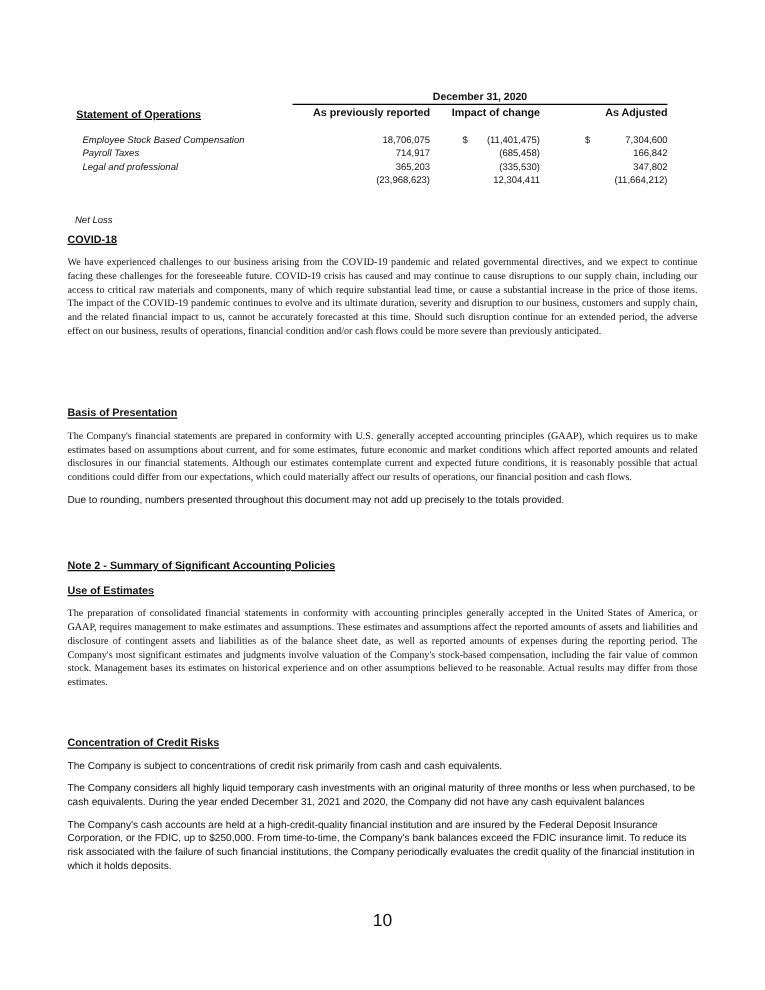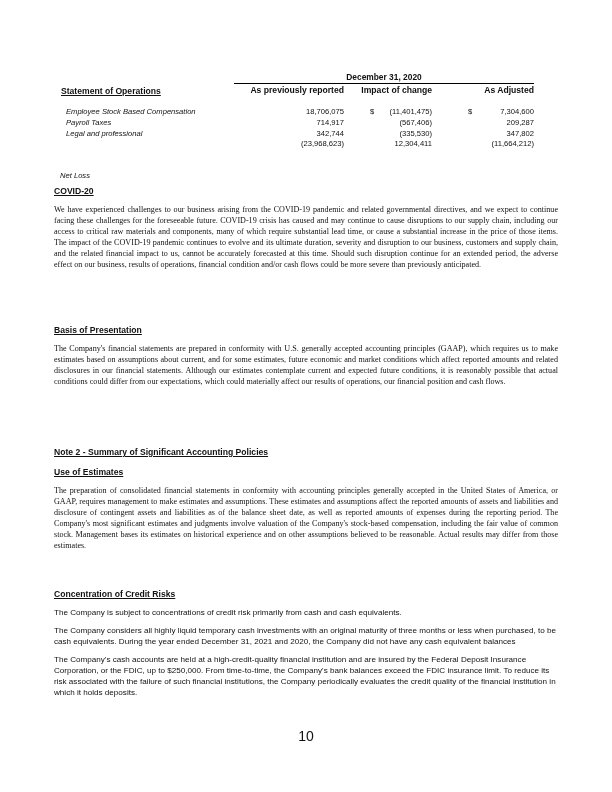--- a/index.html
+++ b/index.html
@@ -147,46 +147,47 @@
         <span class="lbl">Employee Stock Based Compensation</span>
         <span class="num num-prev">18,706,075</span>
         <span class="cur cur-imp">$</span>
         <span class="num num-imp">(11,401,475)</span>
         <span class="cur cur-adj">$</span>
         <span class="num num-adj">7,304,600</span>
       </div>
       <div class="tbl-row">
         <span class="lbl">Payroll Taxes</span>
         <span class="num num-prev">714,917</span>
-        <span class="num num-imp">(567,406)</span>
-        <span class="num num-adj">209,287</span>
+        <span class="num num-imp">(685,458)</span>
+        <span class="num num-adj">166,842</span>
       </div>
       <div class="tbl-row">
         <span class="lbl">Legal and professional</span>
-        <span class="num num-prev">342,744</span>
+        <span class="num num-prev">365,203</span>
         <span class="num num-imp">(335,530)</span>
         <span class="num num-adj">347,802</span>
       </div>
       <div class="tbl-row total">
         <span class="lbl">Net Loss</span>
         <span class="num num-prev">(23,968,623)</span>
         <span class="num num-imp">12,304,411</span>
         <span class="num num-adj">(11,664,212)</span>
       </div>
     </div>
   </div>
 
   <div class="section" style="top:186px;">
-    <h2>COVID-20</h2>
+    <h2>COVID-18</h2>
     <p class="justify gap-sm">We have experienced challenges to our business arising from the COVID-19 pandemic and related governmental directives, and we expect to continue facing these challenges for the foreseeable future. COVID-19 crisis has caused and may continue to cause disruptions to our supply chain, including our access to critical raw materials and components, many of which require substantial lead time, or cause a substantial increase in the price of those items. The impact of the COVID-19 pandemic continues to evolve and its ultimate duration, severity and disruption to our business, customers and supply chain, and the related financial impact to us, cannot be accurately forecasted at this time. Should such disruption continue for an extended period, the adverse effect on our business, results of operations, financial condition and/or cash flows could be more severe than previously anticipated.</p>
   </div>
 
   <div class="section" style="top:325px;">
     <h2>Basis of Presentation</h2>
     <p class="justify gap-sm">The Company's financial statements are prepared in conformity with U.S. generally accepted accounting principles (GAAP), which requires us to make estimates based on assumptions about current, and for some estimates, future economic and market conditions which affect reported amounts and related disclosures in our financial statements. Although our estimates contemplate current and expected future conditions, it is reasonably possible that actual conditions could differ from our expectations, which could materially affect our results of operations, our financial position and cash flows.</p>
+    <p class="gap-sm">Due to rounding, numbers presented throughout this document may not add up precisely to the totals provided.</p>
   </div>
 
   <div class="section" style="top:447px;">
     <h2>Note 2 - Summary of Significant Accounting Policies</h2>
     <h2 class="gap-md" style="margin-top:9px;">Use of Estimates</h2>
     <p class="justify gap-sm">The preparation of consolidated financial statements in conformity with accounting principles generally accepted in the United States of America, or GAAP, requires management to make estimates and assumptions. These estimates and assumptions affect the reported amounts of assets and liabilities and disclosure of contingent assets and liabilities as of the balance sheet date, as well as reported amounts of expenses during the reporting period. The Company's most significant estimates and judgments involve valuation of the Company's stock-based compensation, including the fair value of common stock. Management bases its estimates on historical experience and on other assumptions believed to be reasonable. Actual results may differ from those estimates.</p>
   </div>
 
   <div class="section" style="top:589px;">
     <h2>Concentration of Credit Risks</h2>

